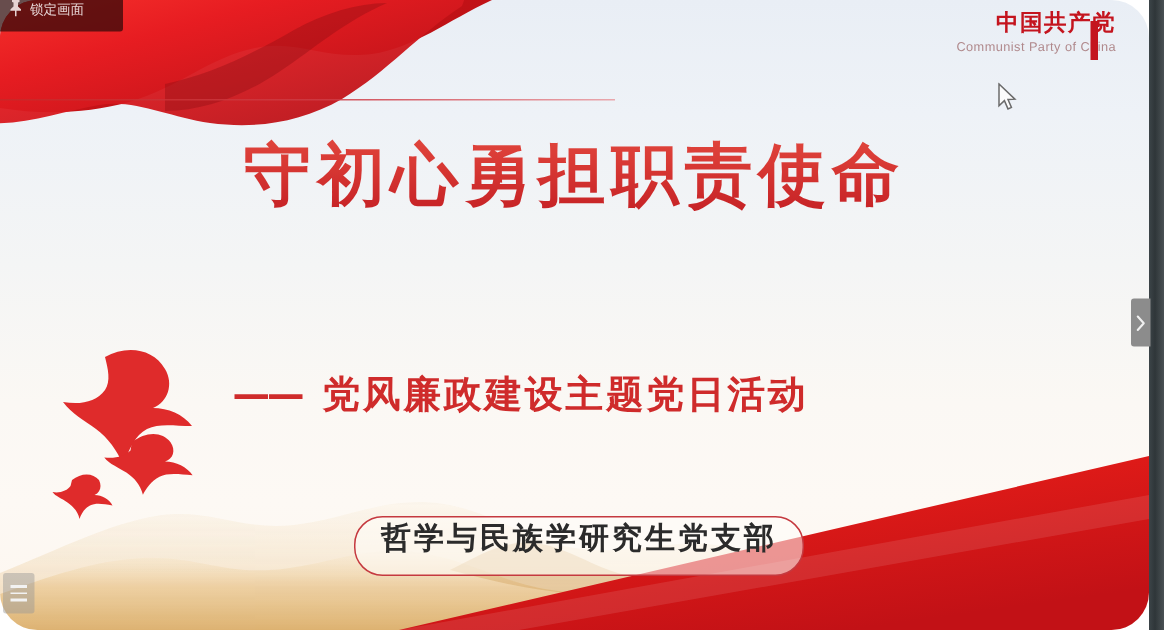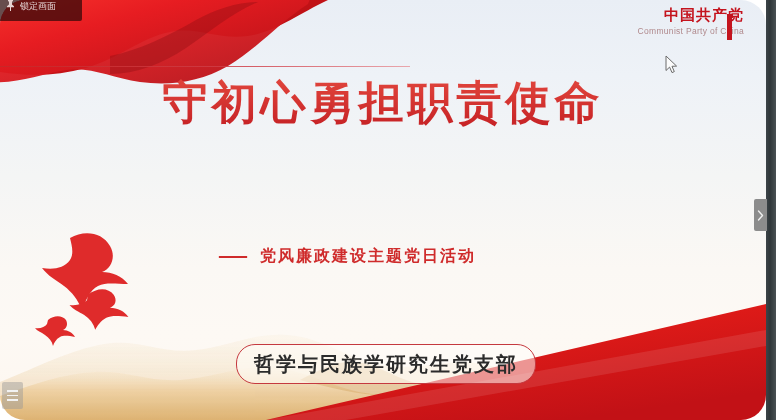--- a/index.html
+++ b/index.html
@@ -92,21 +92,21 @@
     top: 6px;
     width: 5px;
     height: 26px;
     background: #c4141e;
   }
 
   
   .title-wrap {
     position: absolute;
     left: 0;
-    top: 72px;
+    top: 86px;
     width: 766px;
     text-align: center;
   }
   .title-line {
     font-family: "DejaVu Sans", sans-serif;
     font-weight: bold;
     font-size: 45px;
     line-height: 62px;
     letter-spacing: 4px;
     background: linear-gradient(180deg, #e2493f 0%, #d93a35 35%, #c21d22 100%);
@@ -120,21 +120,21 @@
   .subtitle {
     position: absolute;
     left: 0;
     top: 246px;
     width: 634px;
     text-align: center;
     padding-left: 60px;
     box-sizing: border-box;
     font-family: "DejaVu Sans", sans-serif;
     font-weight: bold;
-    font-size: 16px;
+    font-size: 25px;
     letter-spacing: 2px;
     color: #cf2b2b;
     white-space: nowrap;
   }
   .subtitle .dash {
     color: #cf2b2b;
     letter-spacing: -2px;
     margin-right: 14px;
   }
 
@@ -173,21 +173,21 @@
   .org-banner {
     position: absolute;
     left: 236px;
     top: 344px;
     width: 298px;
     height: 38px;
     border: 1.3px solid #c5393f;
     border-radius: 19px;
     background: rgba(255,253,250,.55);
     display: flex;
-    align-items: center;
+    align-items: flex-start;
     justify-content: center;
   }
   .org-text {
     font-family: "DejaVu Sans", sans-serif;
     font-size: 20px;
     font-weight: bold;
     letter-spacing: 2px;
     color: #2b2b2b;
   }
 

